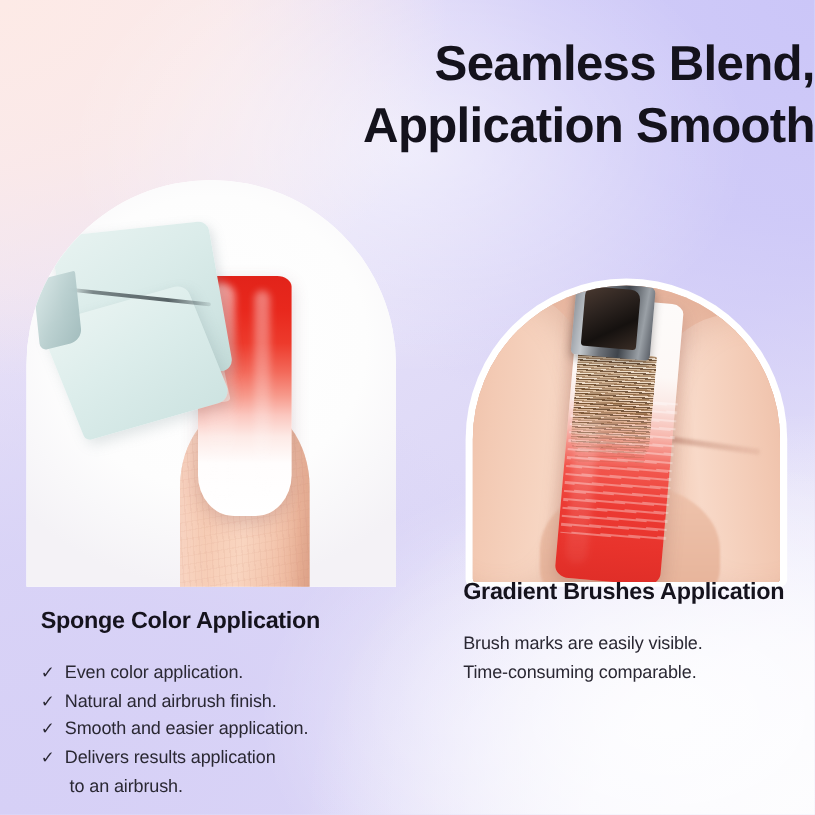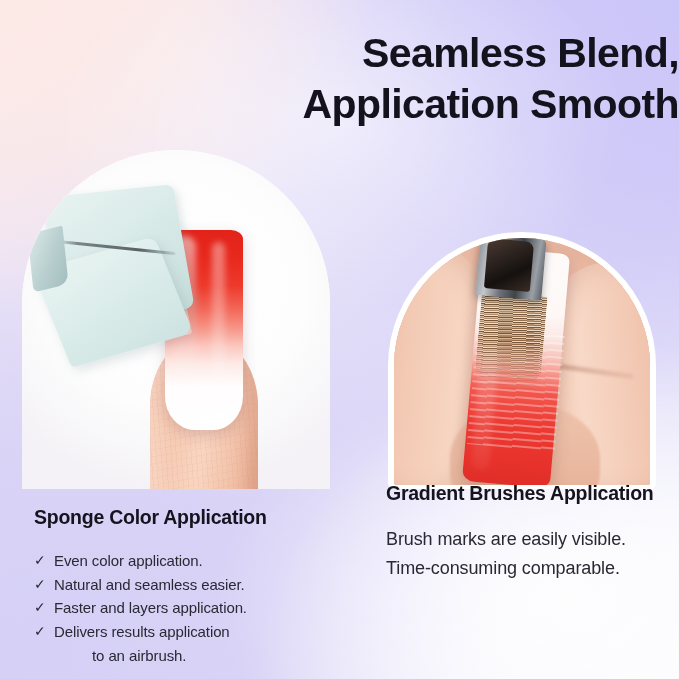--- a/index.html
+++ b/index.html
@@ -326,25 +326,25 @@
     flex: 0 0 auto;
     width: 15px;
     margin-right: 5px;
     font-size: 14px;
     line-height: 1.58;
     color: #2a2833;
     font-weight: 400;
   }
   .feature-text { flex: 1 1 auto; }
   .feature-item.cont .check-icon { visibility: hidden; }
-  .feature-item.cont .feature-text { padding-left: 4px; margin-left: 34px; }
+  .feature-item.cont .feature-text { padding-left: 4px; }
 
   .plain-list { list-style: none; }
   .plain-item {
-    font-size: 18px;
+    font-size: 15px;
     line-height: 1.62;
     color: #2a2833;
     letter-spacing: -0.1px;
   }
 </style>
 </head>
 <body>
 
 <div id="bg-base"></div>
 <div id="bg-wash"></div>
@@ -392,25 +392,25 @@
 
 <div class="col" id="col-left">
   <div class="col-title">Sponge Color Application</div>
   <ul class="feature-list" id="left-list">
       <li class="feature-item">
         <span class="check-icon">✓</span>
         <span class="feature-text">Even color application.</span>
       </li>
       <li class="feature-item">
         <span class="check-icon">✓</span>
-        <span class="feature-text">Natural and seamless easier.</span>
+        <span class="feature-text">Natural and airbrush finish.</span>
       </li>
       <li class="feature-item">
         <span class="check-icon">✓</span>
-        <span class="feature-text">Faster and layers application.</span>
+        <span class="feature-text">Smooth and easier application.</span>
       </li>
       <li class="feature-item">
         <span class="check-icon">✓</span>
         <span class="feature-text">Delivers results application</span>
       </li>
       <li class="feature-item cont">
         <span class="check-icon">✓</span>
         <span class="feature-text">to an airbrush.</span>
       </li>
     </ul>

